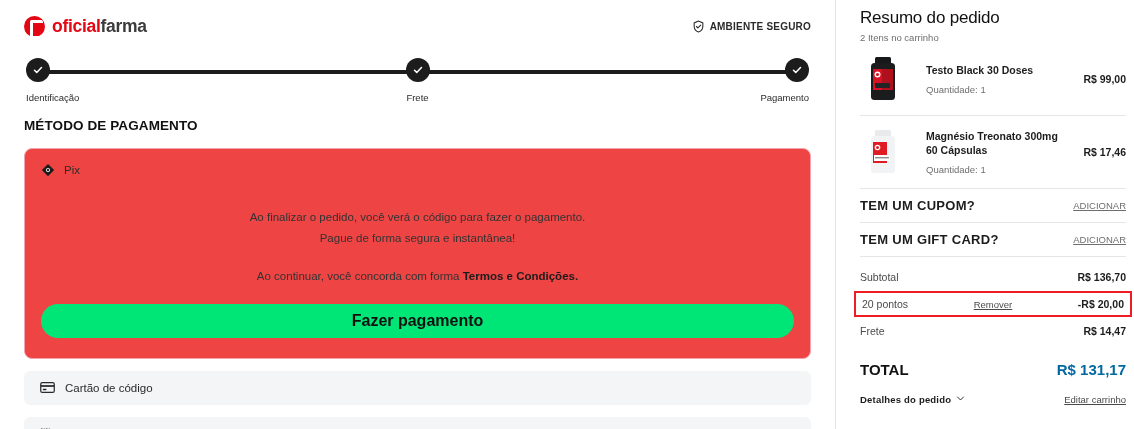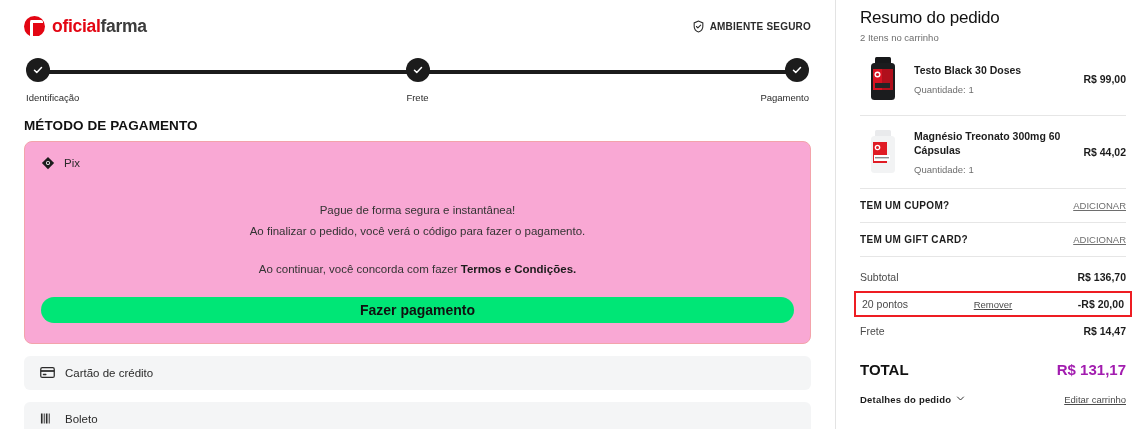--- a/index.html
+++ b/index.html
@@ -66,73 +66,73 @@
     margin-top: 10px; font-size: 9.5px; color: #2b2b2b; white-space: nowrap;
   }
 
   .section-title {
     margin-top: 14px; font-size: 13.5px; font-weight: 700;
     letter-spacing: .1px; color: #111;
   }
 
   
   .pix-card {
-    margin-top: 8px; border: 1px solid #f3a3ab; border-radius: 8px;
-    background: #f9a8d4; padding: 14px 16px 20px;
+    margin-top: 15px; border: 1px solid #f3a3ab; border-radius: 8px;
+    background: #ef4444; padding: 14px 16px 20px;
   }
   .pix-head { display: flex; align-items: center; gap: 9px; }
   .pix-ico { width: 14px; height: 14px; display: block; }
   .pix-name { font-size: 11.5px; color: #2b2b2b; }
   .pix-body { text-align: center; margin-top: 30px; }
   .pix-line { font-size: 11.5px; color: #333; line-height: 1.85; }
   .pix-terms { font-size: 11.5px; color: #333; margin-top: 20px; }
   .pix-terms b { font-weight: 700; color: #1c1c1c; }
   .pay-btn {
     display: block; width: 100%; margin-top: 22px;
-    height: 26px; border: 0; border-radius: 18px;
+    height: 34px; border: 0; border-radius: 18px;
     background: #00e676; color: #101010;
     font-family: "Liberation Sans", sans-serif;
-    font-size: 14px; font-weight: 700; cursor: pointer;
+    font-size: 16px; font-weight: 700; cursor: pointer;
   }
 
   
   .method {
     margin-top: 12px; height: 34px; border-radius: 6px;
     background: #f4f5f6; display: flex; align-items: center;
     gap: 10px; padding: 0 16px; cursor: pointer;
   }
   .method-label { font-size: 11.5px; color: #2b2b2b; }
   .m-ico { width: 15px; height: 13px; display: block; }
 
   
   .right { width: 298px; height: 429px; padding: 8px 8px 12px 24px; }
   .sum-title { font-size: 17px; font-weight: 400; color: #111; letter-spacing: -.2px; }
   .sum-sub { margin-top: 4px; font-size: 9.5px; color: #6e6e6e; }
 
   .prod {
-    display: flex; align-items: center; gap: 8px;
+    display: flex; align-items: center; gap: 20px;
     padding: 12px 0; border-bottom: 1px solid #e6e6e6;
   }
   .prod:first-of-type { padding-top: 14px; }
   .thumb { width: 46px; height: 48px; flex: 0 0 46px; position: relative; }
   .prod-mid { flex: 1; min-width: 0; }
   .prod-name {
     font-size: 10.5px; font-weight: 700; color: #1c1c1c; line-height: 1.35;
   }
   .prod-qty { margin-top: 7px; font-size: 9.5px; color: #6e6e6e; }
   .prod-price {
     font-size: 10.5px; font-weight: 700; color: #1c1c1c; white-space: nowrap;
   }
 
   .addrow {
     display: flex; align-items: center; justify-content: space-between;
     height: 34px; border-bottom: 1px solid #e6e6e6;
   }
   .addrow-label {
-    font-size: 10px; font-weight: 700; color: #1c1c1c; letter-spacing: .3px;
+    font-size: 13px; font-weight: 700; color: #1c1c1c; letter-spacing: .3px;
   }
   .addrow-link {
     font-size: 9.5px; color: #6e6e6e; text-decoration: underline; cursor: pointer;
   }
 
   .totals { padding-top: 8px; }
   .trow {
     display: flex; align-items: center; justify-content: space-between;
     height: 24px; font-size: 10.5px; color: #4a4a4a;
   }
@@ -142,21 +142,21 @@
     margin: 2px -6px; height: 26px;
   }
   .remove-link {
     font-size: 9.5px; color: #4a4a4a; text-decoration: underline; cursor: pointer;
   }
   .total-row {
     display: flex; align-items: flex-end; justify-content: space-between;
     margin-top: 18px;
   }
   .total-lbl { font-size: 15px; font-weight: 700; color: #111; }
-  .total-val { font-size: 15px; font-weight: 700; color: #a21caf; }
+  .total-val { font-size: 15px; font-weight: 700; color: #0369a1; }
   .footer-row {
     display: flex; align-items: center; justify-content: space-between;
     margin-top: 16px;
   }
   .details { display: flex; align-items: flex-start; gap: 5px; cursor: pointer; }
   .details-lbl { font-size: 9.5px; font-weight: 700; color: #1c1c1c; letter-spacing: .2px; }
   .chev { width: 9px; height: 9px; display: block; }
   .edit-link { font-size: 9.5px; color: #4a4a4a; text-decoration: underline; cursor: pointer; }
 </style>
 </head>
@@ -215,34 +215,34 @@
     <div class="pix-card">
       <div class="pix-head">
         <svg class="pix-ico" viewBox="0 0 24 24">
           <path d="M12 1.5 22.5 12 12 22.5 1.5 12z" fill="#1c1c1c"></path>
           <circle cx="12" cy="12" r="3.4" fill="#ffffff"></circle>
           <circle cx="12" cy="12" r="2" fill="#1c1c1c"></circle>
         </svg>
         <span class="pix-name">Pix</span>
       </div>
       <div class="pix-body">
+        <div class="pix-line">Ao finalizar o pedido, você verá o código para fazer o pagamento.</div>
         <div class="pix-line">Pague de forma segura e instantânea!</div>
-        <div class="pix-line">Ao finalizar o pedido, você verá o código para fazer o pagamento.</div>
-        <div class="pix-terms"><span>Ao continuar, você concorda com fazer </span><b>Termos e Condições.</b></div>
+        <div class="pix-terms"><span>Ao continuar, você concorda com forma </span><b>Termos e Condições.</b></div>
       </div>
       <button class="pay-btn">Fazer pagamento</button>
     </div>
 
     <div class="method">
       <svg class="m-ico" viewBox="0 0 24 20">
         <rect x="1.2" y="2.2" width="21.6" height="15.6" rx="2.4" fill="none" stroke="#2b2b2b" stroke-width="2"></rect>
         <rect x="1.2" y="6.2" width="21.6" height="2.8" fill="#2b2b2b"></rect>
         <rect x="4.4" y="12" width="6" height="2.2" rx="1" fill="#2b2b2b"></rect>
       </svg>
-      <span class="method-label">Cartão de crédito</span>
+      <span class="method-label">Cartão de código</span>
     </div>
 
     <div class="method">
       <svg class="m-ico" viewBox="0 0 24 20">
         <rect x="1.5" y="2" width="2.6" height="16" fill="#2b2b2b"></rect>
         <rect x="6" y="2" width="1.5" height="16" fill="#2b2b2b"></rect>
         <rect x="9.4" y="2" width="2.6" height="16" fill="#2b2b2b"></rect>
         <rect x="14" y="2" width="1.5" height="16" fill="#2b2b2b"></rect>
       </svg>
       <span class="method-label">Boleto</span>
@@ -284,21 +284,21 @@
           <rect x="14" y="27" width="16" height="6" fill="#ffffff"></rect>
           <rect x="15" y="29" width="14" height="1.4" fill="#8c8d8f"></rect>
           <circle cx="17.5" cy="19.5" r="2.8" fill="#ffffff"></circle>
           <circle cx="17.5" cy="19.5" r="1.5" fill="#e01b24"></circle>
         </svg>
       </div>
       <div class="prod-mid">
         <div class="prod-name">Magnésio Treonato 300mg 60 Cápsulas</div>
         <div class="prod-qty">Quantidade: 1</div>
       </div>
-      <div class="prod-price">R$ 44,02</div>
+      <div class="prod-price">R$ 17,46</div>
     </div>
 
     <div class="addrow">
       <span class="addrow-label">TEM UM CUPOM?</span>
       <span class="addrow-link">ADICIONAR</span>
     </div>
 
     <div class="addrow">
       <span class="addrow-label">TEM UM GIFT CARD?</span>
       <span class="addrow-link">ADICIONAR</span>

